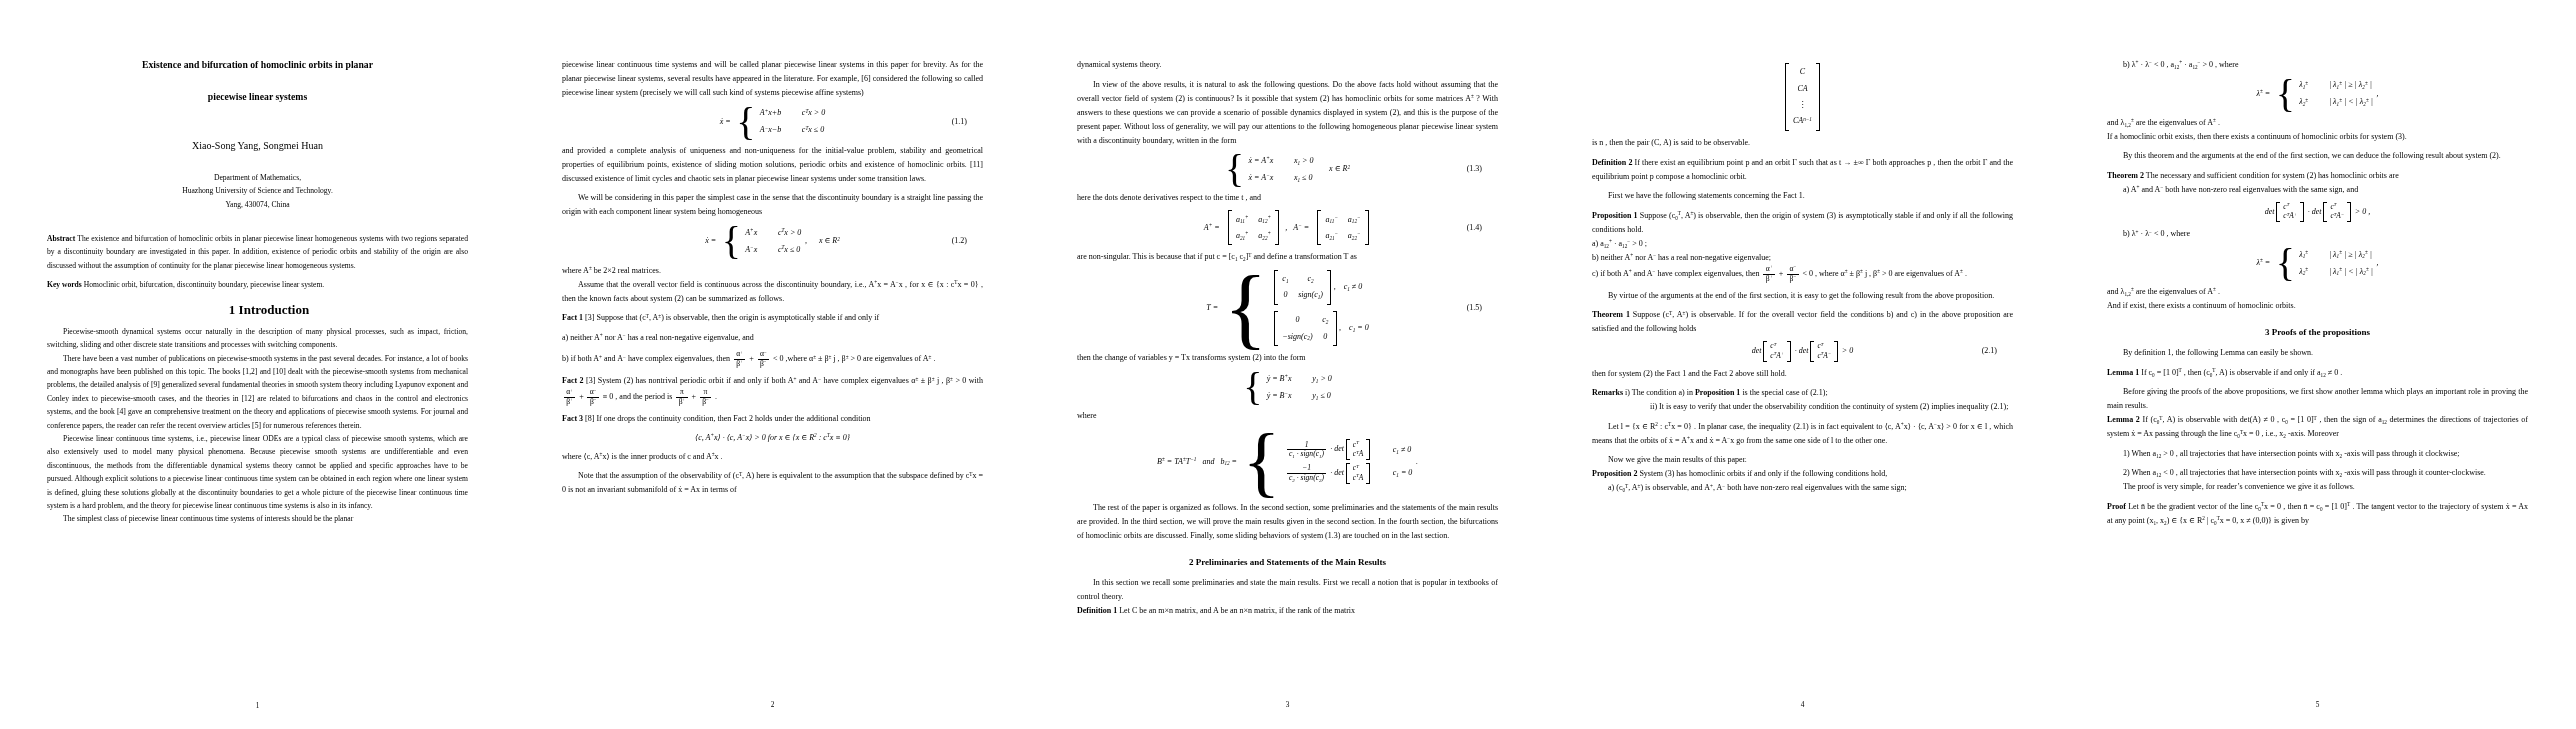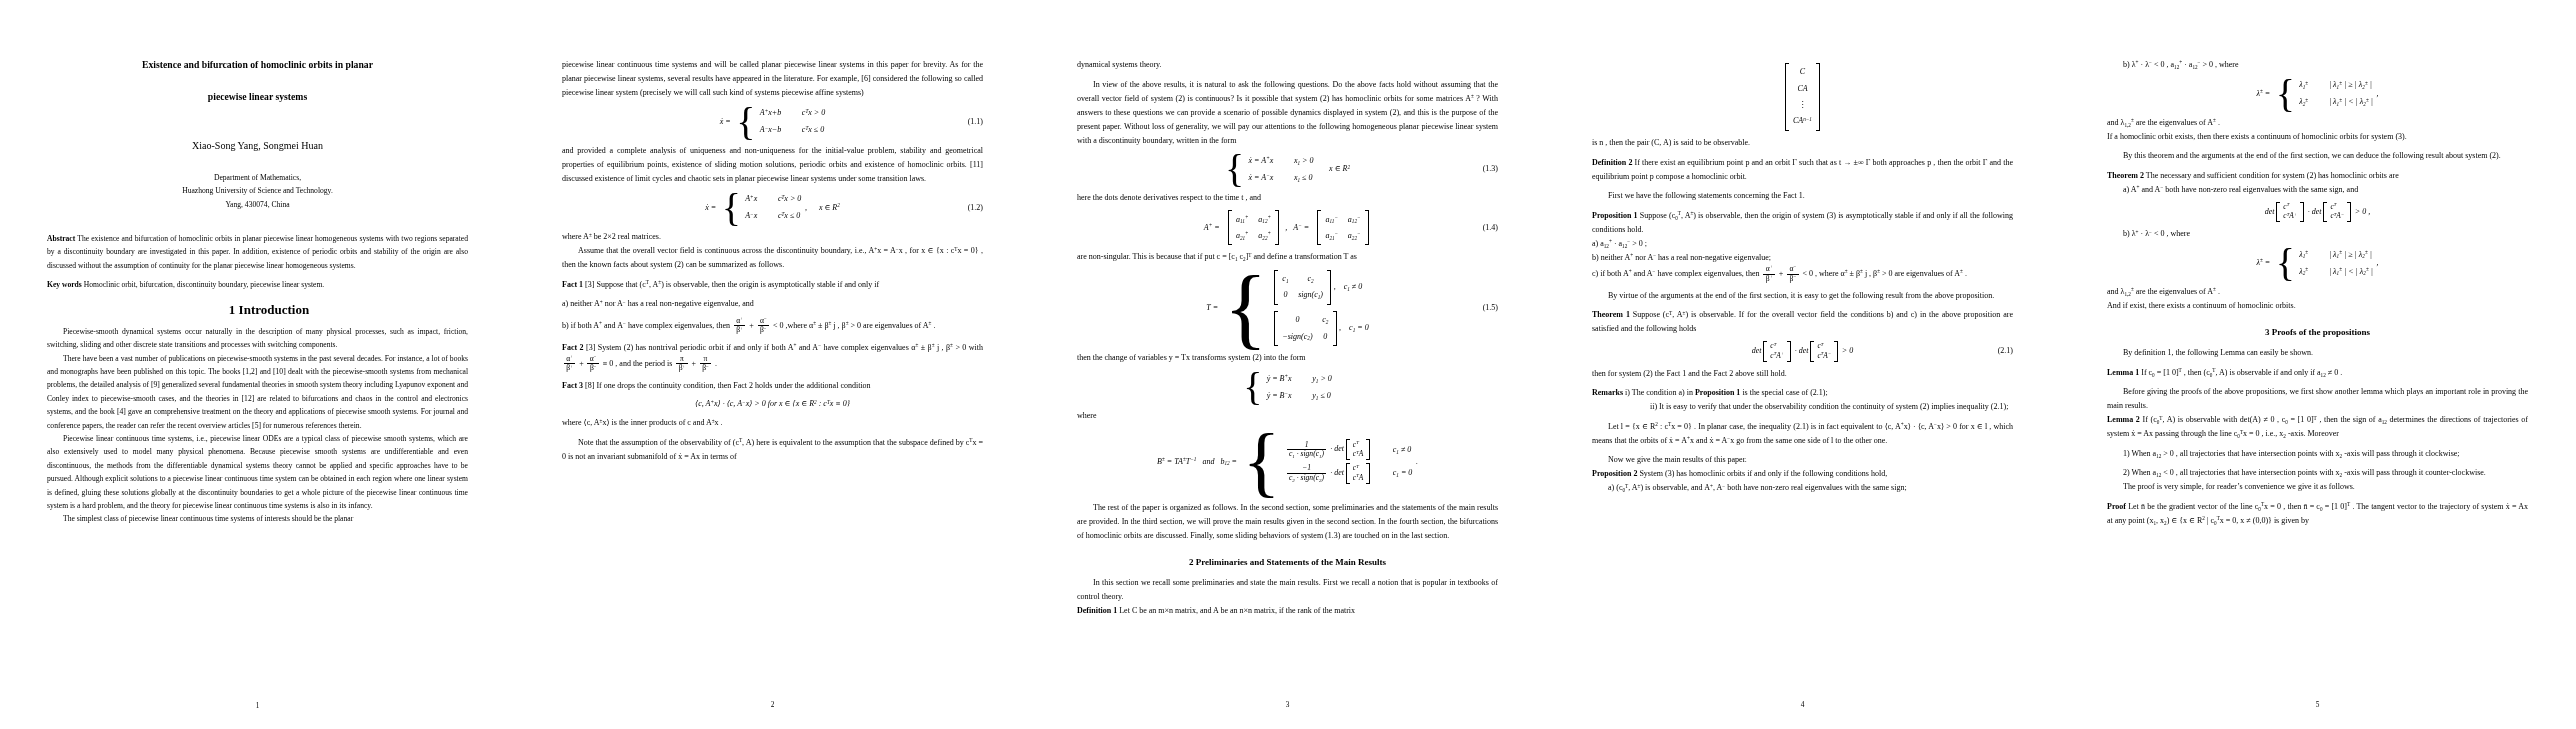--- a/index.html
+++ b/index.html
@@ -26,21 +26,21 @@
   .keywords{margin-top:6px}
   .h-intro{font-weight:bold;font-size:13px;margin:12px 0 8px 23px;text-align:center}
   .h-center{font-weight:bold;font-size:9px;text-align:center;margin:12px 0 7.3px;text-indent:0}
   .eq{position:relative;width:100%;display:flex;justify-content:center;align-items:center;margin:4.9px 0;font-style:italic}
   .eqinner{display:inline-flex;align-items:center}
   .lhs{margin-right:3.6px;white-space:pre}
   .brace{font-style:normal;line-height:.85;font-weight:400}
   .rows{display:grid;grid-template-columns:auto auto;column-gap:20.7px;row-gap:3px;margin-left:4.3px;align-items:center;justify-items:start}
   .rmain,.rcond{white-space:pre}
   .suffix{margin-left:3.6px;white-space:pre}
-  .tag{position:absolute;right:0;top:50%;transform:translateY(-50%);font-style:normal}
+  .tag{position:absolute;right:16px;top:50%;transform:translateY(-50%);font-style:normal}
   .m2{display:inline-flex;align-items:stretch;margin:0 2.4px;vertical-align:middle}
   .m2 .cells{display:grid;column-gap:9.7px;row-gap:2.4px;padding:2.4px 4.3px;align-items:center;justify-items:center}
   .bl{width:3px;border:0.6px solid #000;border-right:0}
   .br{width:3px;border:0.6px solid #000;border-left:0}
   .cmat{display:inline-flex;align-items:stretch;margin:0 1.8px;vertical-align:middle;line-height:1.2}
   .cmat .cc{display:flex;flex-direction:column;align-items:flex-start;padding:1.2px 3px;font-size:92%;row-gap:0.6px}
   .frac{display:inline-flex;flex-direction:column;vertical-align:middle;text-align:center;margin:0 1.8px;line-height:1.15;font-size:95%}
   .frac .fn{border-bottom:0.6px solid #000;padding:0 2.4px}
   .frac .fd{padding:0 2.4px}
   .mcol{display:flex;flex-direction:column;row-gap:6px;margin-left:4.3px}
@@ -81,20 +81,21 @@
             <span class="rows">
               <span class="rmain">A<sup>+</sup>x+b</span>
               <span class="rcond">c<sup>T</sup>x &gt; 0</span>
               <span class="rmain">A<sup>−</sup>x−b</span>
               <span class="rcond">c<sup>T</sup>x ≤ 0</span>
             </span>
           </span>
           <span class="tag">(1.1)</span>
         </div>
         <div class="para">and provided a complete analysis of uniqueness and non-uniqueness for the initial-value problem, stability and geometrical properties of equilibrium points, existence of sliding motion solutions, periodic orbits and existence of homoclinic orbits. [11] discussed existence of limit cycles and chaotic sets in planar piecewise linear systems under some transition laws.</div>
+        <div class="para ind gap">We will be considering in this paper the simplest case in the sense that the discontinuity boundary is a straight line passing the origin with each component linear system being homogeneous</div>
         <div class="eq">
           <span class="eqinner">
             <span class="lhs">ẋ = </span>
             <span class="brace" style="font-size: 40px;">{</span>
             <span class="rows">
               <span class="rmain">A<sup>+</sup>x</span>
               <span class="rcond">c<sup>T</sup>x &gt; 0</span>
               <span class="rmain">A<sup>−</sup>x</span>
               <span class="rcond">c<sup>T</sup>x ≤ 0</span>
             </span>

